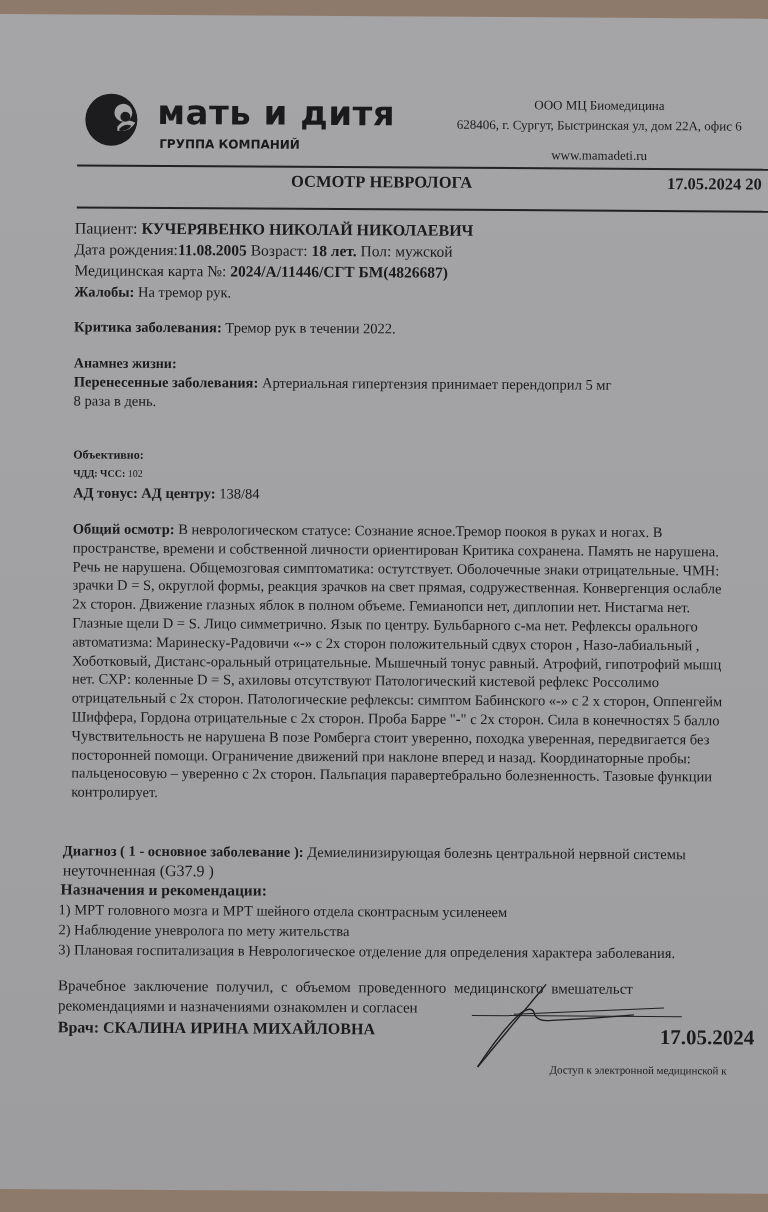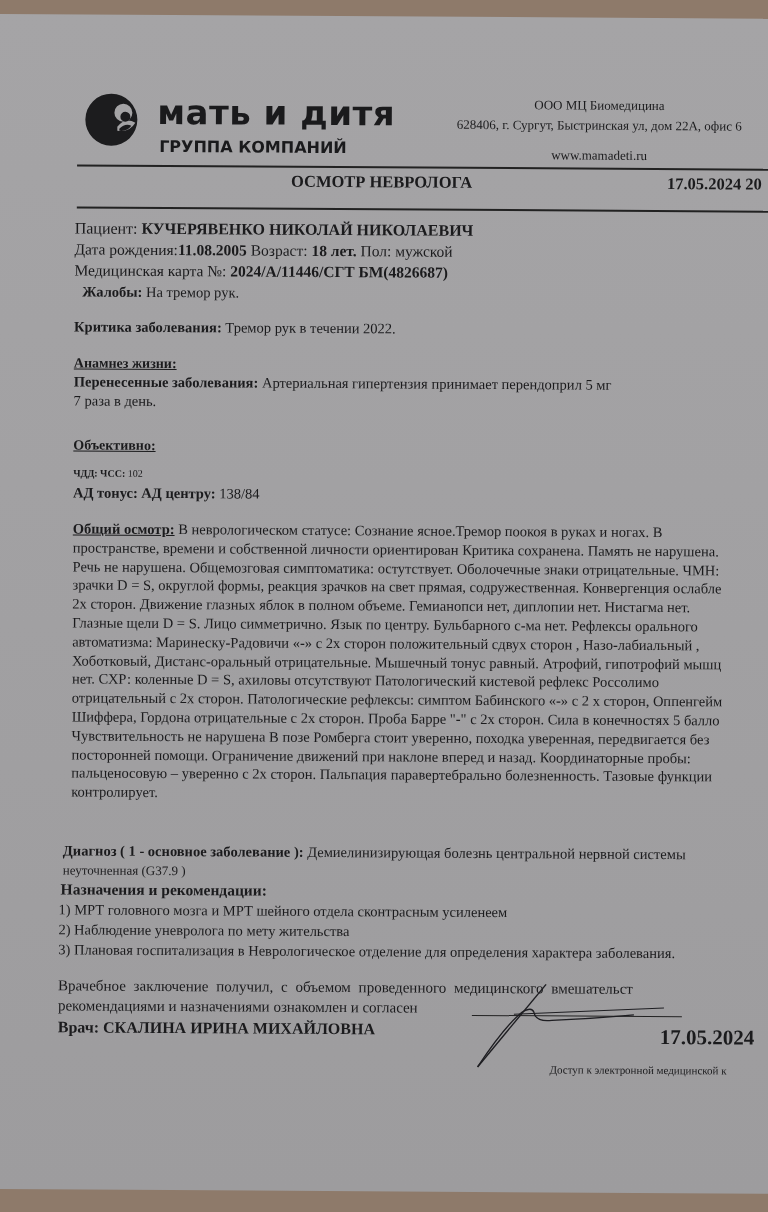--- a/index.html
+++ b/index.html
@@ -9,29 +9,29 @@
     }
     .paper {
       position: absolute; left: 0; top: 14px; width: 790px; height: 1175px;
       background: linear-gradient(180deg, #a5a4a6 0%, #a2a1a3 40%, #9d9c9e 100%);
       transform: rotate(0.35deg); transform-origin: 0 0;
       font-family: "Liberation Serif", serif; color: #1b1b1d;
     }
     .abs { position: absolute; white-space: nowrap; }
     .logo-icon { left: 82px; top: 72px; width: 62px; height: 62px; }
     .logo-name { left: 158px; top: 78px; font-family: "DejaVu Sans", sans-serif; font-weight: bold; font-size: 34px; letter-spacing: 0.5px; color: #1a1a1c; line-height: 38px; }
-    .logo-sub { left: 160px; top: 122px; font-family: "DejaVu Sans", sans-serif; font-weight: bold; font-size: 16px; color: #1a1a1c; }
+    .logo-sub { left: 160px; top: 122px; font-family: "DejaVu Sans", sans-serif; font-weight: bold; font-size: 12px; color: #1a1a1c; }
     .org { right: 70px; text-align: center; font-size: 13px; }
     .hr1 { left: 78px; top: 150px; width: 700px; height: 1.5px; background: #222; }
     .hr2 { left: 78px; top: 192px; width: 700px; height: 1.5px; background: #222; }
     .title { left: 292px; top: 156px; font-weight: bold; font-size: 16.5px; }
     .date-top { left: 668px; top: 156px; font-weight: bold; font-size: 16.5px; }
     .line { font-size: 15px; line-height: 18px; }
     .b { font-weight: bold; }
-    .u { text-decoration: underline; font-weight: bold; }
+    .u { font-weight: bold; }
     .para { left: 76px; width: 700px; font-size: 14.5px; line-height: 18.8px; white-space: normal; }
     .para .ln { display: block; white-space: nowrap; }
     .sig { left: 480px; top: 955px; width: 200px; height: 100px; }
   </style>
 </head>
 <body>
 
 <div class="paper">
 
   <svg class="abs logo-icon" viewBox="0 0 62 62">
@@ -61,37 +61,37 @@
     <span>Дата рождения:</span><span class="b">11.08.2005</span>
     <span>Возраст:</span>
     <span class="b">18 лет.</span>
     <span>Пол:</span>
     <span>мужской</span>
   </div>
   <div class="abs line" style="left:76px; top:247px; font-size:15.5px;">
     <span>Медицинская карта №:</span>
     <span class="b">2024/А/11446/СГТ БМ(4826687)</span>
   </div>
-  <div class="abs line" style="left:84px; top:268px; font-size:14.5px;">
+  <div class="abs line" style="left:76px; top:268px; font-size:14.5px;">
     <span class="b">Жалобы:</span>
     <span>На тремор рук.</span>
   </div>
   <div class="abs line" style="left:76px; top:303px; font-size:14.5px;">
     <span class="b">Критика заболевания:</span>
     <span>Тремор рук в течении 2022.</span>
   </div>
 
   <div class="abs line u" style="left:76px; top:340px; font-size:14px;">Анамнез жизни:</div>
   <div class="abs line" style="left:76px; top:358px; font-size:14.5px;">
     <span class="b">Перенесенные заболевания:</span>
     <span>Артериальная гипертензия принимает перендоприл 5 мг</span>
   </div>
-  <div class="abs line" style="left:76px; top:377px; font-size:14.5px;">7 раза в день.</div>
+  <div class="abs line" style="left:76px; top:377px; font-size:14.5px;">8 раза в день.</div>
 
-  <div class="abs line u" style="left:76px; top:422px; font-size:14px;">Объективно:</div>
+  <div class="abs line u" style="left:76px; top:431px; font-size:12px;">Объективно:</div>
   <div class="abs line" style="left:76px; top:450px; font-size:10px;">
     <span class="b">ЧДД:</span>
     <span class="b">ЧСС:</span>
     <span>102</span>
   </div>
   <div class="abs line" style="left:76px; top:469px; font-size:14.5px;">
     <span class="b">АД тонус:</span>
     <span class="b">АД центру:</span>
     <span>138/84</span>
   </div>
@@ -111,21 +111,21 @@
     <span class="ln">Чувствительность не нарушена  В позе Ромберга стоит уверенно, походка уверенная, передвигается без</span>
     <span class="ln">посторонней помощи. Ограничение движений при наклоне вперед и назад. Координаторные пробы:</span>
     <span class="ln">пальценосовую – уверенно с 2х сторон. Пальпация паравертебрально   болезненность. Тазовые функции</span>
     <span class="ln">контролирует.</span>
   </div>
 
   <div class="abs line" style="left:68px; top:827px; font-size:14.5px;">
     <span class="b">Диагноз ( 1 - основное заболевание ):</span>
     <span>Демиелинизирующая болезнь центральной нервной системы</span>
   </div>
-  <div class="abs line" style="left:68px; top:847px; font-size:13px;">неуточненная (G37.9  )</div>
+  <div class="abs line" style="left:68px; top:847px; font-size:16px;">неуточненная (G37.9  )</div>
 
   <div class="abs line b" style="left:66px; top:866px; font-size:15.5px;">Назначения и рекомендации:</div>
   <div class="abs line" style="left:64px; top:886px; font-size:14.5px;">1) МРТ головного мозга и МРТ шейного отдела сконтрасным усиленеем</div>
   <div class="abs line" style="left:64px; top:906px; font-size:14.5px;">2) Наблюдение уневролога по мету жительства</div>
   <div class="abs line" style="left:64px; top:926px; font-size:14.5px;">3) Плановая госпитализация в Неврологическое отделение для определения характера заболевания.</div>
 
   <div class="abs line" style="left:64px; top:962px; font-size:15px; word-spacing:4px;">Врачебное  заключение  получил,  с  объемом  проведенного  медицинского  вмешательст</div>
   <div class="abs line" style="left:64px; top:982px; font-size:15px;">рекомендациями и назначениями ознакомлен и согласен</div>
   <div class="abs" style="left:478px; top:998px; width:210px; height:1.2px; background:#222;"></div>
 

